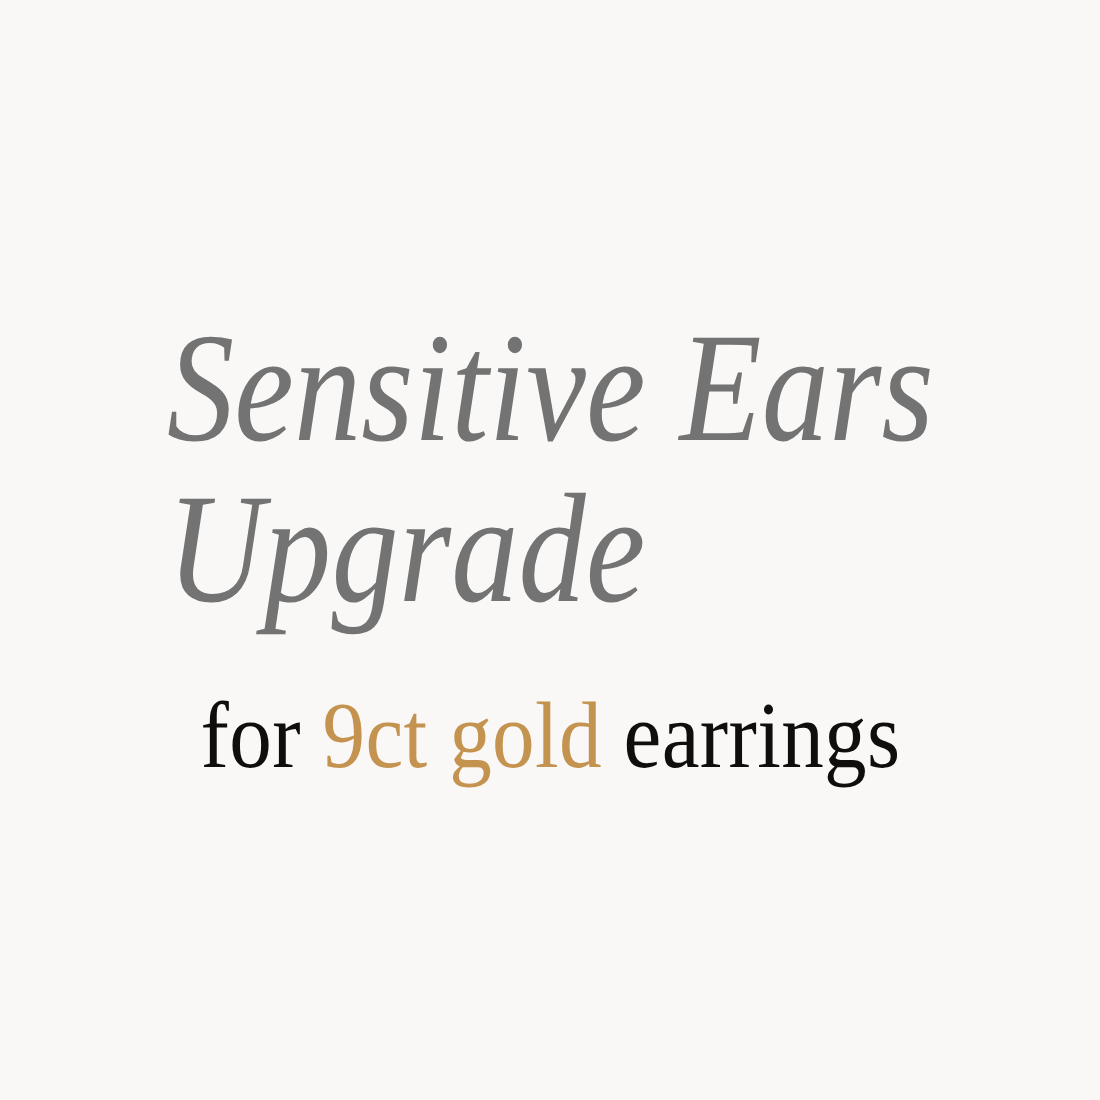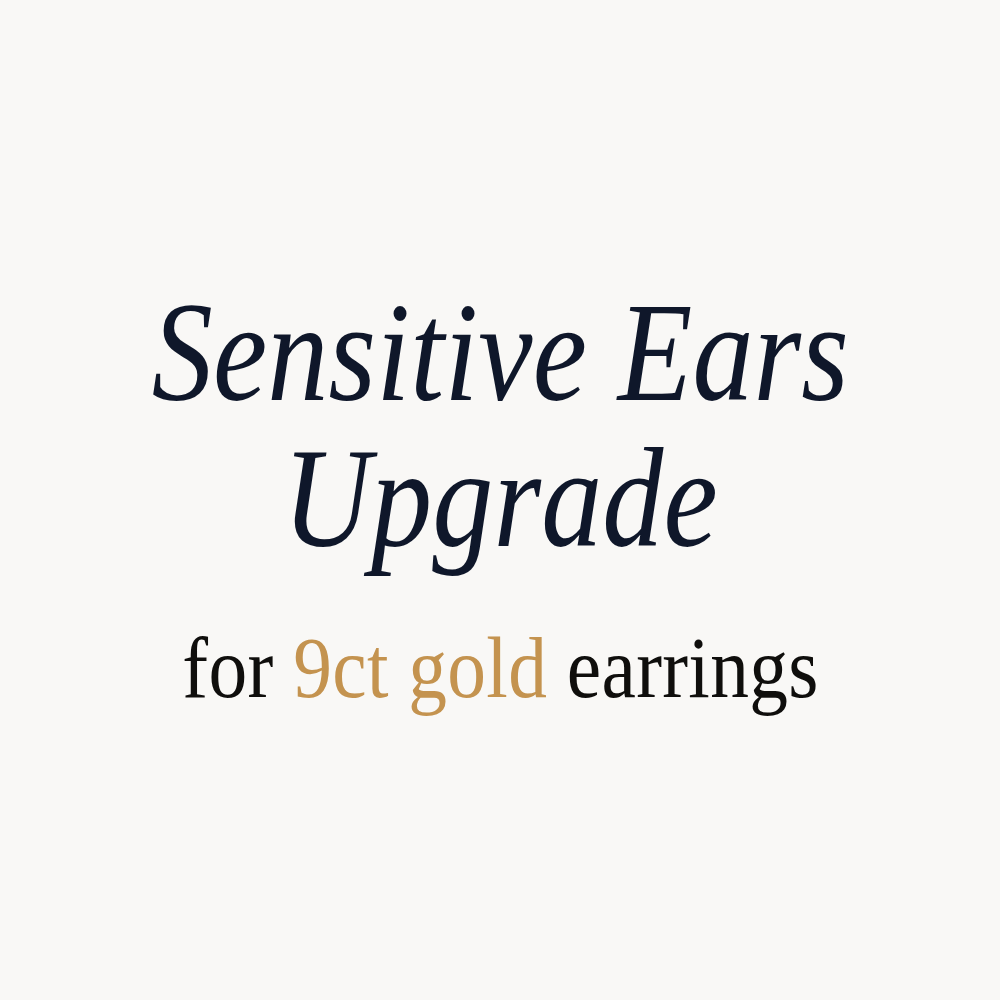--- a/index.html
+++ b/index.html
@@ -33,22 +33,21 @@
     align-items: center;
     width: 100%;
     margin-top: -6px;
   }
 
   
   .headline {
     font-family: "Liberation Serif", "DejaVu Serif", serif;
     font-style: italic;
     font-weight: 400;
-    color: #0f172a;
-    text-align: center;
+    color: #737373;
     line-height: 1.0;
     letter-spacing: 0.005em;
     margin: 0;
     padding: 0;
   }
 
   .headline-line {
     display: block;
     white-space: nowrap;
     font-size: 142px;

